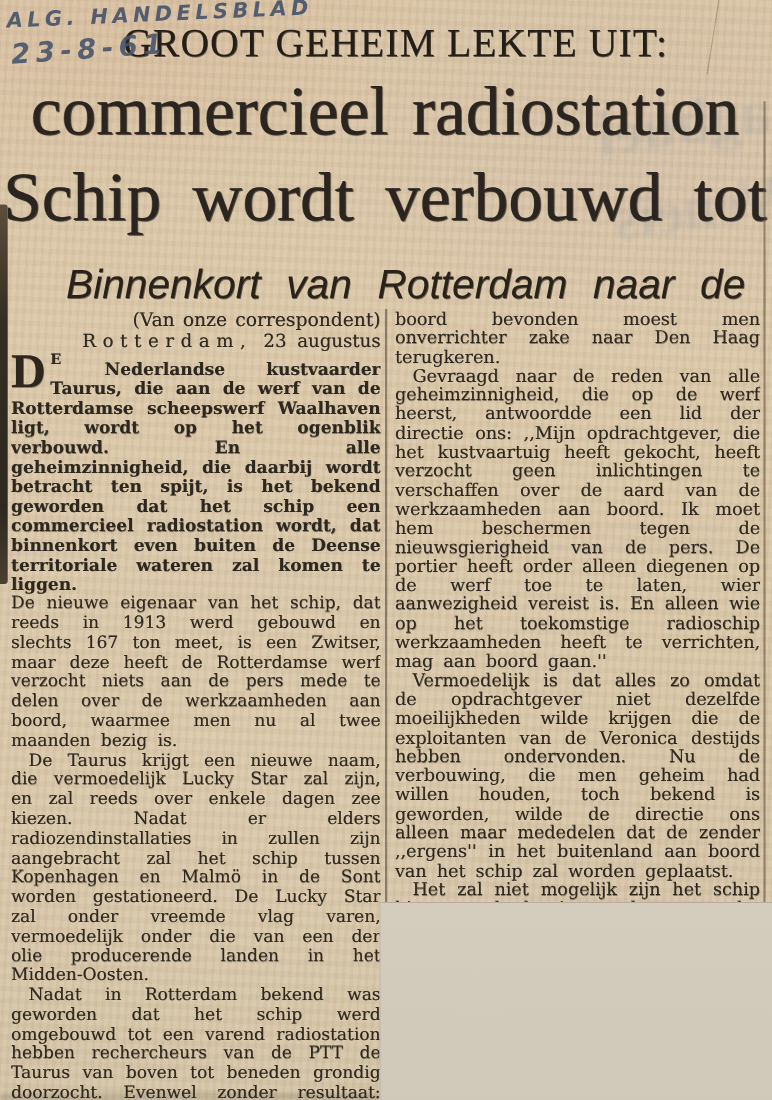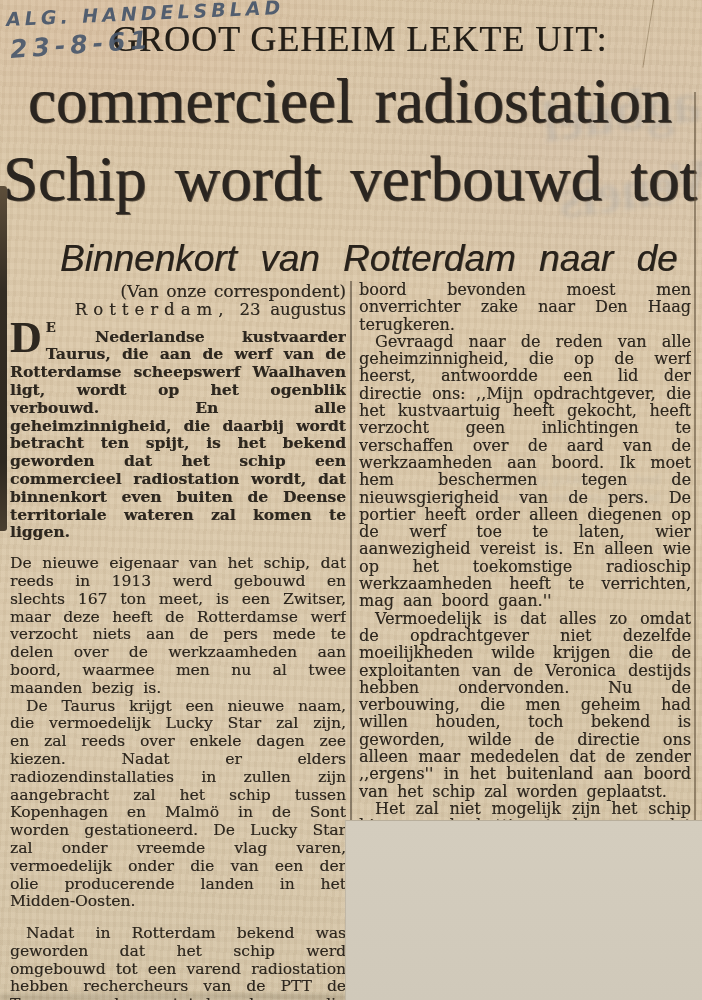--- a/index.html
+++ b/index.html
@@ -89,21 +89,21 @@
   .divider{position:absolute;left:350px;top:281px;width:2px;height:540px;
     background:rgba(62,52,40,.5);z-index:3;}
   .byline{text-align:right;padding-left:45px;font-size:17px;word-spacing:2px;margin-top:4px;}
   .dateline{text-align:right;font-size:16.5px;margin-top:11px;padding-right:0;}
   .dl-city{letter-spacing:6px;margin-right:10px;}
   .intro{font-weight:700;margin-top:10px;word-spacing:5px;}
   .dropcap{float:left;font-size:44px;line-height:33px;font-weight:700;
     margin:2px 4px 0 0;font-family:"Liberation Serif", serif;}
   .dropsup{font-size:13px;vertical-align:10px;letter-spacing:2px;}
   .para.indent{text-indent:16px;}
-  .para.gap{margin-top:14px;}
+  .para.gap{}
 </style>
 </head>
 <body>
 
 <div class="page">
 
   <span class="ghost ghost-1">agbuel Veneïs</span>
   <span class="ghost ghost-2">heel oppervlakkig gans verder behalve wordt het pal over het een</span>
 
   <div class="hw hw-source">ALG. HANDELSBLAD</div>

